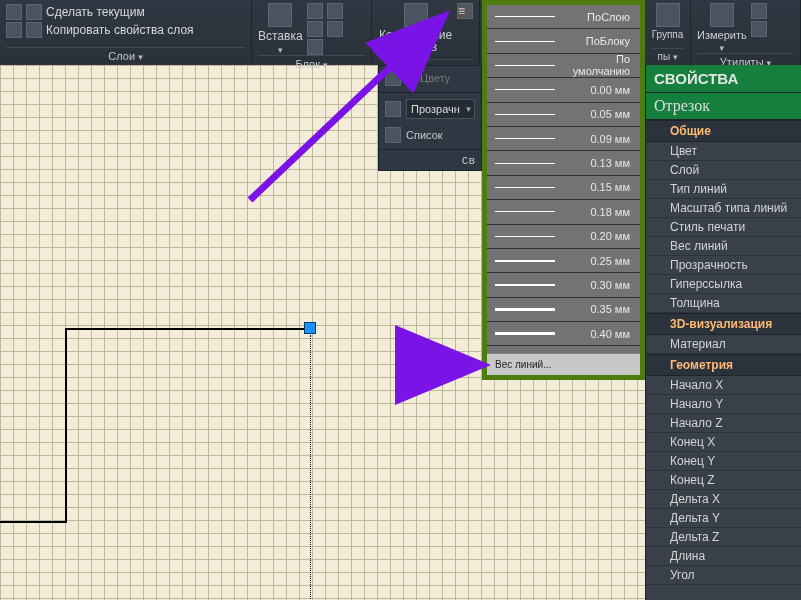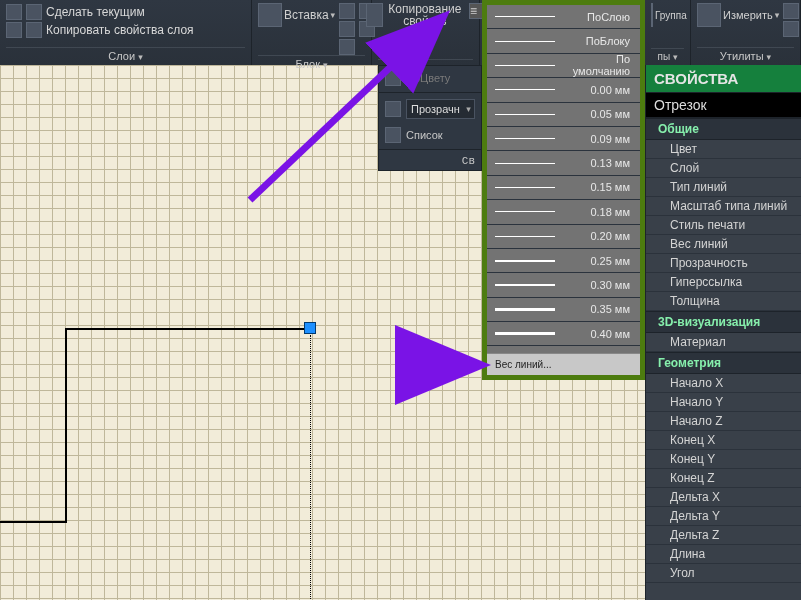--- a/index.html
+++ b/index.html
@@ -31,21 +31,21 @@
     border-right:1px solid #1d232a;
     display:flex; flex-direction:column; justify-content:space-between;
     padding:3px 6px 0 6px;
     position:relative;
   }
   .ribbon-group .label {
     text-align:center; color:#c8c8c8; font-size:11px;
     padding:2px 0 3px 0; border-top:1px solid #404852;
   }
   .ribbon-btns {display:flex; gap:4px; align-items:flex-start;}
-  .big-btn {display:flex; align-items:center; gap:2px; color:#d0d0d0; cursor:pointer;}
+  .big-btn {display:flex; flex-direction:column; align-items:center; gap:2px; color:#d0d0d0; cursor:pointer;}
   .big-ic {width:24px; height:24px; background:#4a5361; border:1px solid #5b6574;}
   .sm-row {display:flex; align-items:center; gap:4px; color:#d8d8d8; padding:1px 0;}
   .sm-ic {width:16px;height:16px;background:#4a5361;border:1px solid #5b6574;display:inline-block;}
   .dd-arrow {font-size:9px; color:#bbb;}
   .combo {
     background:#252b33; border:1px solid #4a5361; color:#ddd;
     height:20px; display:flex; align-items:center; padding:0 14px 0 4px;
     position:relative; min-width:80px;
   }
   .combo::after{content:"▾"; position:absolute; right:3px; font-size:9px; color:#aaa;}
@@ -91,26 +91,27 @@
     background:#394049; border-left:1px solid #1d232a;
     color:#d8d8d8; font-size:12px;
     z-index:4;
     overflow:hidden;
   }
   .props-title {
     background:#15803d; color:#e5e5e5; font-weight:bold;
     padding:5px 8px; font-size:15px; border-bottom:1px solid #1d232a;
   }
   .props-select {
-    background:#000000; padding:4px 8px; font-size:14px; color:#ddd;
+    background:#15803d; padding:4px 8px; font-size:16px; color:#ddd;
     border-bottom:1px solid #1d232a;
+    font-family:Liberation Serif, serif;
   }
   .props-section-h {
-    background:#2b323b; color:#86efac; font-weight:bold;
-    padding:3px 12px; font-size:12px; border-bottom:1px solid #1d232a;
+    background:#2b323b; color:#fdba74; font-weight:bold;
+    padding:3px 24px; font-size:12px; border-bottom:1px solid #1d232a;
     border-top:1px solid #1d232a;
   }
   .props-row {
     padding:2px 4px 2px 24px; font-size:12px; color:#d4d4d4;
     border-bottom:1px solid #2b323b; height:19px; line-height:15px;
   }
   
   .drawing {position:absolute; left:0; top:65px; width:645px; height:535px; z-index:2;}
   .line-seg {position:absolute; background:#000;}
   .dash-v {

